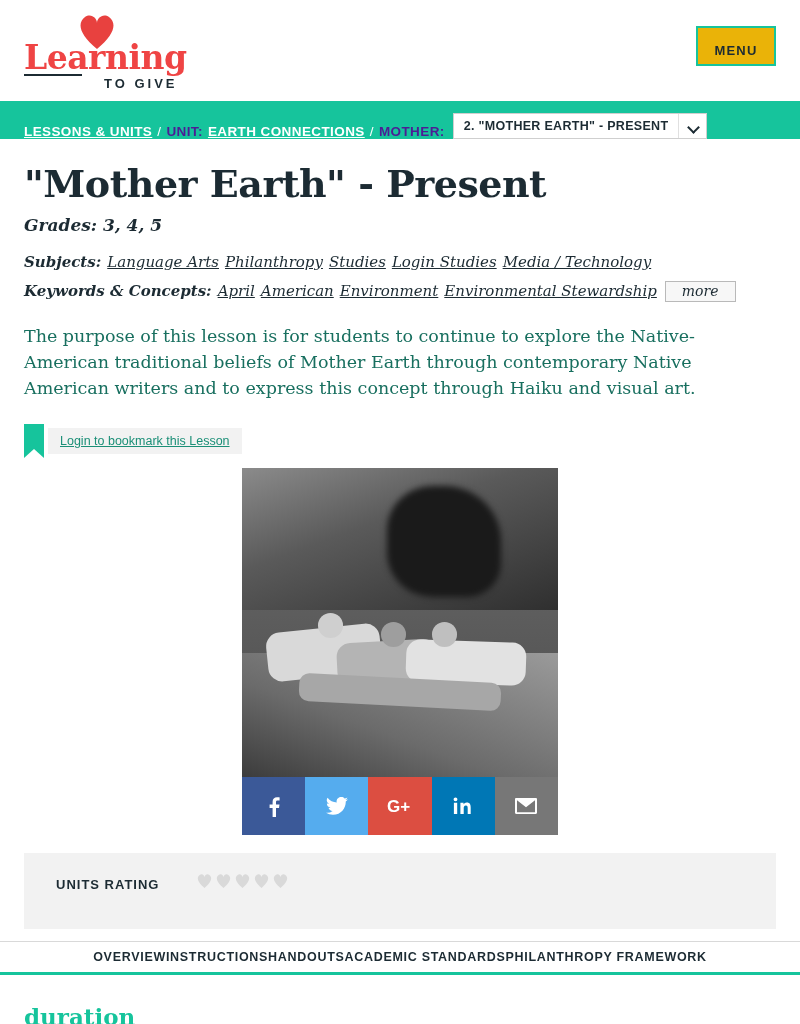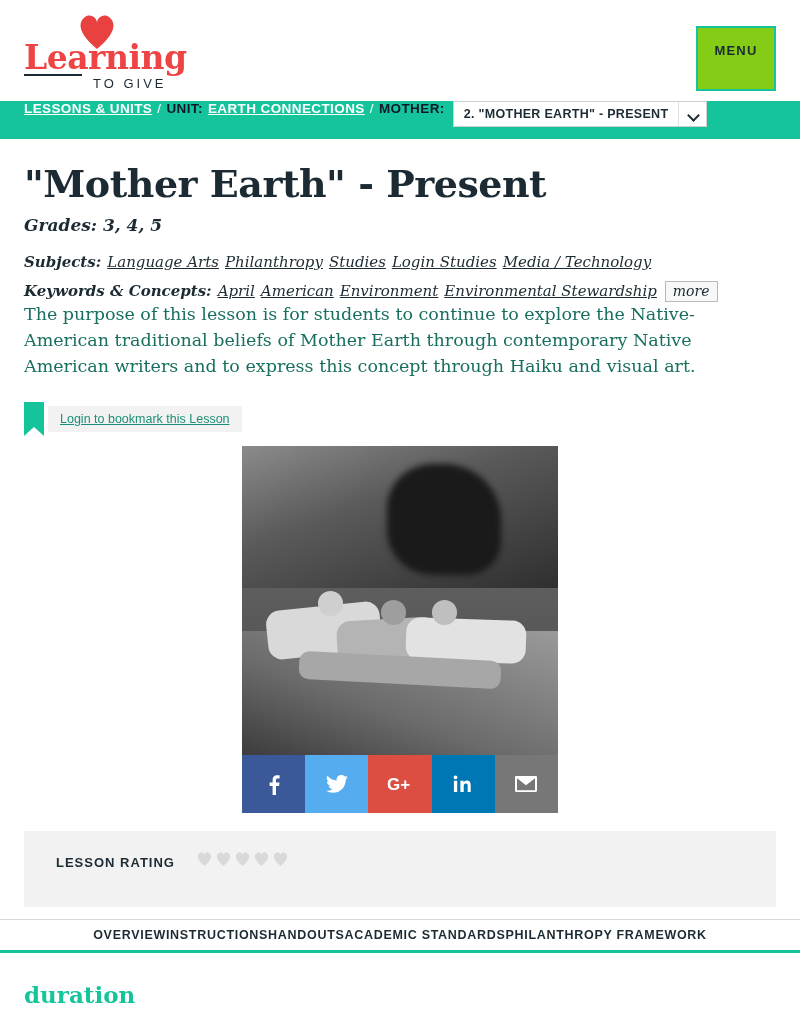--- a/index.html
+++ b/index.html
@@ -27,77 +27,77 @@
     font-family: "DejaVu Serif", serif;
     font-weight: bold;
     font-size: 33px;
     color: #ef4444;
     letter-spacing: -0.5px;
     position: absolute;
     left: 0; top: 30px;
   }
   .logo-sub {
     position: absolute;
-    left: 69px; top: 68px;
+    left: 80px; top: 68px;
     font-family: "Liberation Sans", sans-serif;
     font-size: 13px;
     letter-spacing: 3px;
     color: #1c2b33;
-    font-weight: normal;
+    font-weight: bold;
     text-align: center;
   }
   .logo-rule {
     position: absolute;
     left: 0; top: 66px;
     width: 58px; height: 2px;
     background: #1c2b33;
   }
   .logo-heart {
     position: absolute;
     left: 52px; top: 6px;
     width: 42px; height: 36px;
   }
   .menu-btn {
     position: absolute;
     right: 24px; top: 26px;
-    width: 80px; height: 65px;
+    width: 80px; height: 40px;
     border: 2px solid #16c49c;
-    background: #84cc16;
+    background: #eab308;
     color: #1c2b33;
     font-size: 13px;
     font-weight: bold;
     letter-spacing: 1.2px;
     line-height: 46px;
     text-align: center;
     cursor: pointer;
   }
 
   
   .crumbbar {
     height: 38px;
     background: #16c49c;
     position: relative;
     padding-left: 24px;
   }
   .crumbbar-inner {
     display: flex;
-    align-items: flex-start;
+    align-items: flex-end;
     height: 38px;
     font-size: 13.5px;
     font-weight: bold;
     letter-spacing: 0.4px;
     color: #ffffff;
   }
   .crumb-link {
     color: #ffffff;
     text-decoration: underline;
     white-space: nowrap;
   }
   .crumb-sep { color: #ffffff; margin: 0 5px; white-space: nowrap; font-weight: normal;}
-  .crumb-label { color:#0f172a; white-space: nowrap; }
+  .crumb-label { color:#4c1d95; white-space: nowrap; }
   .lesson-select {
     margin-left: 8px;
     position: relative;
     display: flex;
     align-items: center;
     height: 26px;
     background: #ffffff;
     border: 1px solid #cfcfcf;
     padding: 0 0 0 10px;
     cursor: pointer;
@@ -161,29 +161,30 @@
     white-space: nowrap;
   }
   .more-btn {
     display: inline-block;
     border: 1px solid #b9b9b9;
     background: #f7f7f7;
     font-family: "DejaVu Serif", serif;
     font-style: italic;
     font-size: 14px;
     color: #1c2b33;
-    padding: 1px 7px 2px;
+    padding: 1px 16px 2px;
     margin-left: 8px;
     cursor: pointer;
   }
   .purpose {
     font-family: "DejaVu Serif", serif;
     font-size: 17.5px;
     line-height: 1.48;
     color: #186f5f;
+    margin-top: 22px;
     max-width: 752px;
   }
 
   
   .bookmark-wrap {
     margin-top: 26px;
     display: flex;
     align-items: flex-start;
     height: 28px;
   }
@@ -428,21 +429,21 @@
           </svg>
       </div>
       <div class="s-em">
         <svg width="22" height="16" viewBox="0 0 22 16">
             <path fill="#fff" d="M1.2 0h19.6c.7 0 1.2.5 1.2 1.2v13.6c0 .7-.5 1.2-1.2 1.2H1.2C.5 16 0 15.5 0 14.8V1.2C0 .5.5 0 1.2 0zm9.8 9.3L2 2.2v12h18v-12l-9 7.1z"></path>
           </svg>
       </div>
     </div>
 
     <div class="rating-box">
-      <div class="rating-label">LESSON RATING</div>
+      <div class="rating-label">UNITS RATING</div>
       <div class="hearts">
         <svg class="heart" viewBox="0 0 42 36">
             <path d="M21 35 C 3 20, 1 9, 9 3 C 15 -1, 21 4, 21 9 C 21 4, 27 -1, 33 3 C 41 9, 39 20, 21 35 Z" fill="#d9d9d9"></path>
           </svg>
         <svg class="heart" viewBox="0 0 42 36">
             <path d="M21 35 C 3 20, 1 9, 9 3 C 15 -1, 21 4, 21 9 C 21 4, 27 -1, 33 3 C 41 9, 39 20, 21 35 Z" fill="#d9d9d9"></path>
           </svg>
         <svg class="heart" viewBox="0 0 42 36">
             <path d="M21 35 C 3 20, 1 9, 9 3 C 15 -1, 21 4, 21 9 C 21 4, 27 -1, 33 3 C 41 9, 39 20, 21 35 Z" fill="#d9d9d9"></path>
           </svg>

